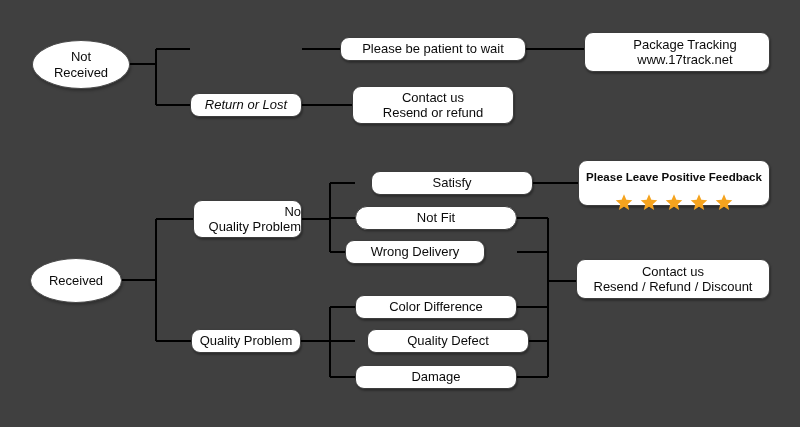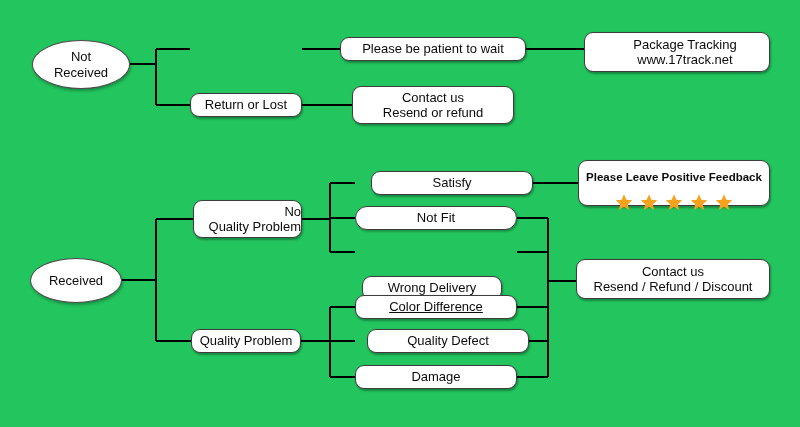--- a/index.html
+++ b/index.html
@@ -9,21 +9,21 @@
     background: #ffffff;
   }
   body {
     font-family: "Liberation Sans", "DejaVu Sans", sans-serif;
     -webkit-font-smoothing: antialiased;
   }
   #canvas {
     position: relative;
     width: 800px;
     height: 427px;
-    background: #22c55e;
+    background: #404040;
     overflow: hidden;
   }
   
   #wires {
     position: absolute;
     left: 0;
     top: 0;
     width: 800px;
     height: 427px;
     pointer-events: none;
@@ -127,21 +127,21 @@
     <line x1="548" y1="218" x2="548" y2="377"></line>
     <line x1="548" y1="281" x2="576" y2="281"></line>
   </svg>
 
   <div class="node ellipse t13" style="left:32px; top:40px; width:98px; height:49px;">
     <span class="line">Not</span>
     <span class="line">Received</span>
   </div>
 
 
-  <div class="node box t13" style="left:190px; top:93px; width:112px; height:24px;">
+  <div class="node box t13" style="left:190px; top:93px; width:112px; height:24px;font-style:italic;">
     <span class="line">Return or Lost</span>
   </div>
 
   <div class="node box t13" style="left:340px; top:37px; width:186px; height:24px;">
     <span class="line">Please be patient to wait</span>
   </div>
 
   <div class="node box t13" style="left:584px; top:32px; width:186px; height:40px;padding-left:16px;">
     <span class="line">Package Tracking</span>
     <span class="line">www.17track.net</span>
@@ -166,25 +166,25 @@
   </div>
 
   <div class="node box t13" style="left:355px; top:171px; width:162px; height:24px;margin-left:16px;">
     <span class="line">Satisfy</span>
   </div>
 
   <div class="node box t13" style="left:355px; top:206px; width:162px; height:24px;border-radius:12px;">
     <span class="line">Not Fit</span>
   </div>
 
-  <div class="node box t13" style="left:362px; top:240px; width:140px; height:24px;margin-top:36px;">
+  <div class="node box t13" style="left:345px; top:240px; width:140px; height:24px;">
     <span class="line">Wrong Delivery</span>
   </div>
 
-  <div class="node box t13" style="left:355px; top:295px; width:162px; height:24px;text-decoration:underline;">
+  <div class="node box t13" style="left:355px; top:295px; width:162px; height:24px;">
     <span class="line">Color Difference</span>
   </div>
 
   <div class="node box t13" style="left:355px; top:329px; width:162px; height:24px;margin-left:12px;">
     <span class="line">Quality Defect</span>
   </div>
 
   <div class="node box t13" style="left:355px; top:365px; width:162px; height:24px;">
     <span class="line">Damage</span>
   </div>

